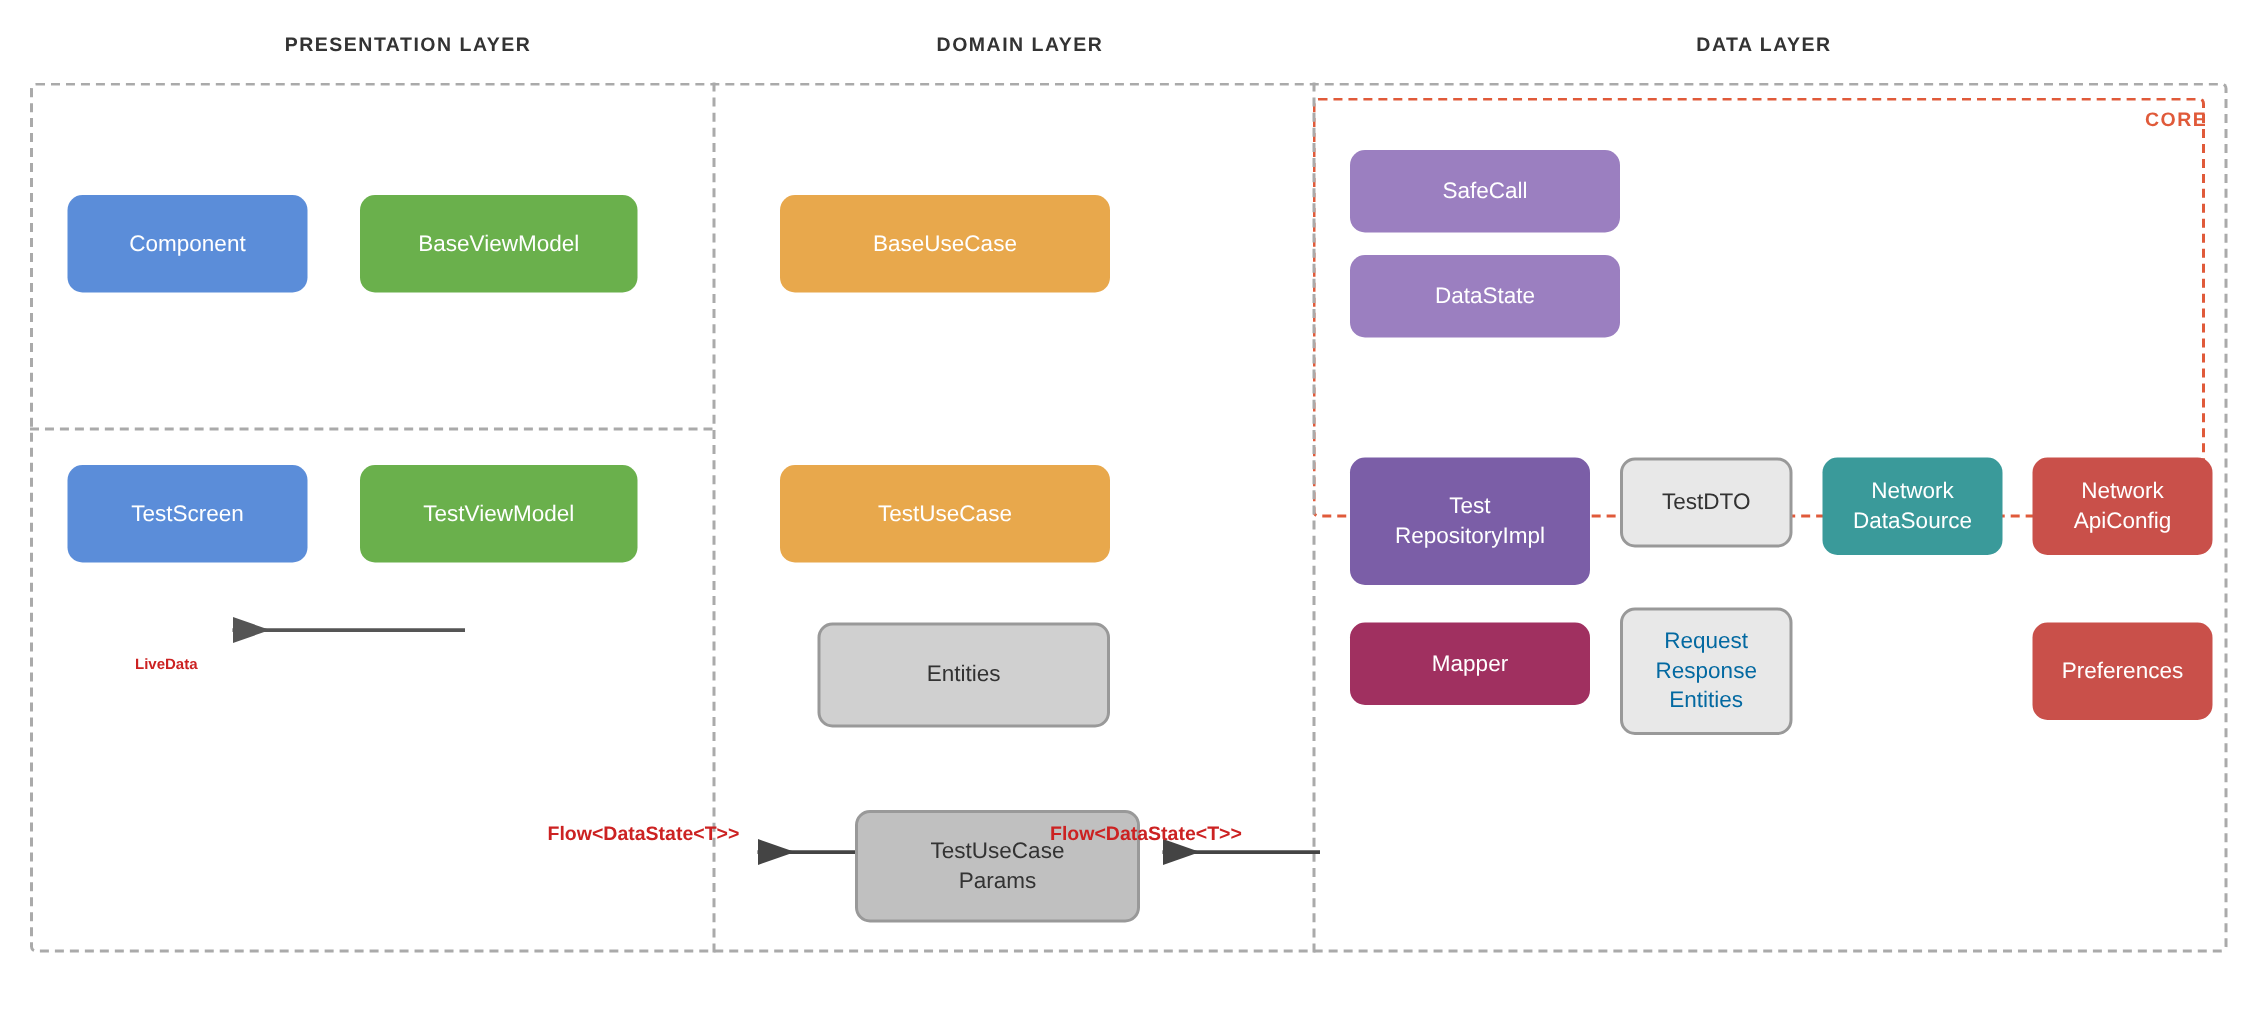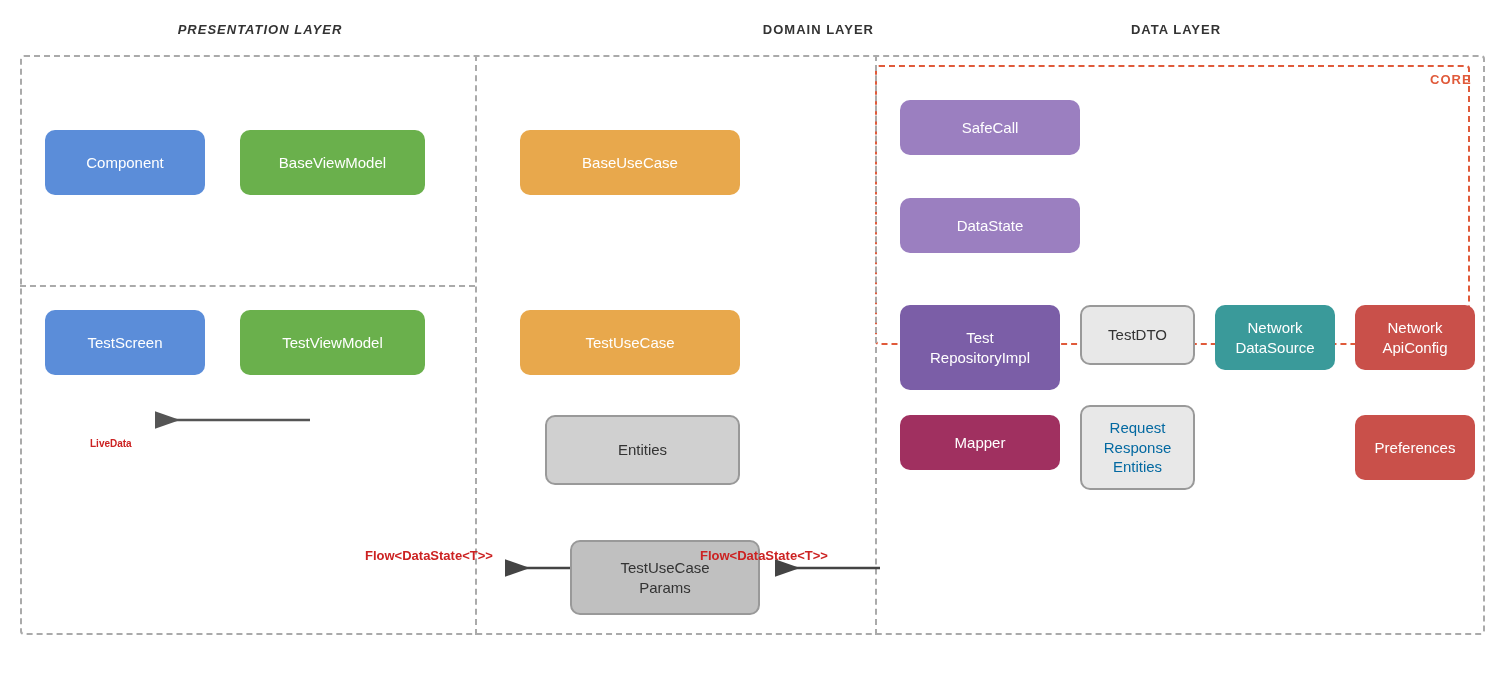--- a/index.html
+++ b/index.html
@@ -22,22 +22,22 @@
     .layer-label {
       font-size: 13px;
       font-weight: 600;
       letter-spacing: 1px;
       color: #333;
       text-align: center;
       position: absolute;
       top: 22px;
     }
 
-    .layer-label-presentation { left: 60px; width: 400px; font-style: italic; }
-    .layer-label-domain { left: 514px; width: 360px; text-align: right; }
+    .layer-label-presentation { left: 72px; width: 400px; }
+    .layer-label-domain { left: 500px; width: 360px; }
     .layer-label-data { left: 896px; width: 560px; }
 
     
     .outer-border {
       position: absolute;
       top: 55px;
       left: 20px;
       width: 1465px;
       height: 580px;
       border: 2px dashed #aaa;
@@ -141,21 +141,21 @@
 
     
     .node-safecall {
       background: #9b7fc0;
       top: 100px; left: 900px;
       width: 180px; height: 55px;
     }
     .node-datastate {
       background: #9b7fc0;
       top: 170px; left: 900px;
-      width: 180px; height: 55px; margin-top: 28px;
+      width: 180px; height: 55px;
     }
 
     
     .node-testrepositoryimpl {
       background: #7b5ea7;
       top: 305px; left: 900px;
       width: 160px; height: 85px;
     }
     .node-testdto {
       background: #e8e8e8;

